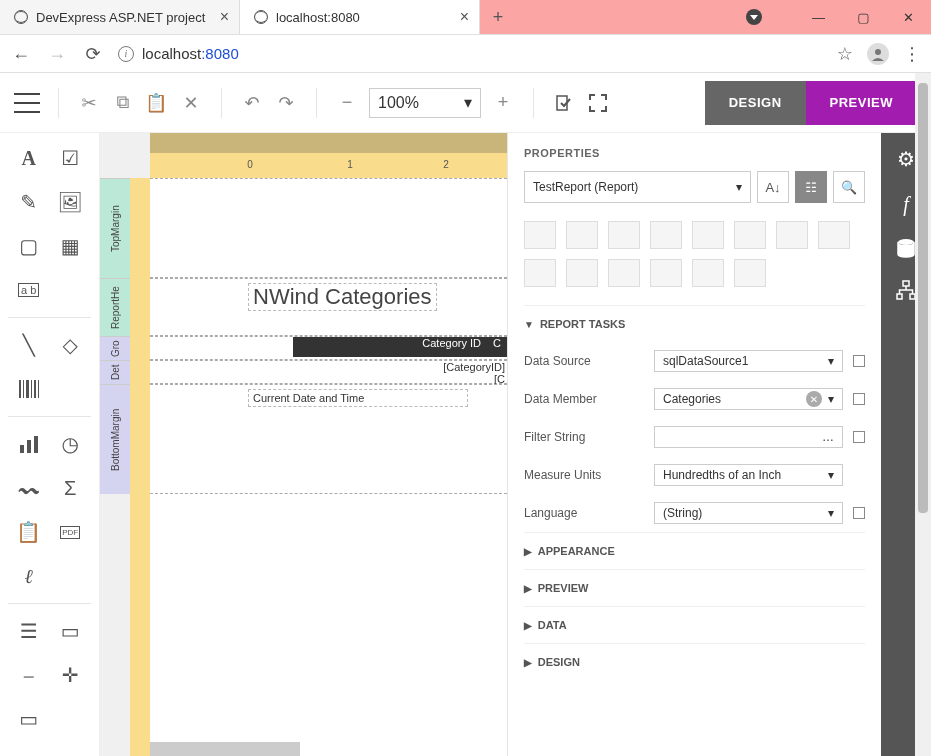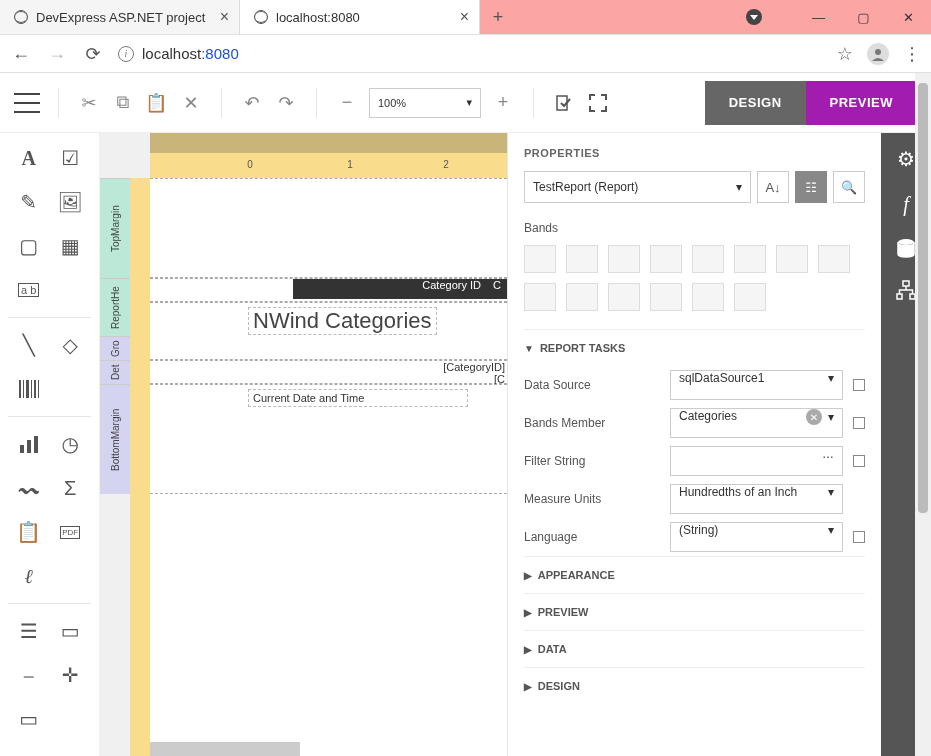--- a/index.html
+++ b/index.html
@@ -22,21 +22,21 @@
 .addrbar .star { color: #666; font-size: 18px; }
 .addrbar .avatar { width: 22px; height: 22px; background: #ddd; border-radius: 50%; display: inline-flex; align-items: center; justify-content: center; color: #666; }
 .addrbar .menu { font-size: 18px; color: #555; }
 
 .app { position: absolute; top: 73px; left: 0; right: 0; bottom: 0; background: #fff; display: flex; flex-direction: column; }
 .toolbar { height: 60px; display: flex; align-items: center; padding: 0 14px; gap: 10px; border-bottom: 1px solid #eee; }
 .hamburger { width: 26px; height: 20px; display: flex; flex-direction: column; justify-content: space-between; }
 .hamburger span { height: 2px; background: #444; }
 .tbicon { width: 24px; height: 24px; display: inline-flex; align-items: center; justify-content: center; color: #888; font-size: 18px; }
 .tbsep { width: 1px; height: 30px; background: #e5e5e5; margin: 0 8px; }
-.zoom-select { width: 112px; height: 30px; border: 1px solid #ccc; display: flex; align-items: center; padding: 13px 8px; font-size: 11px; justify-content: space-between; }
+.zoom-select { width: 112px; height: 30px; border: 1px solid #ccc; display: flex; align-items: center; padding: 13px 8px; font-size: 16px; justify-content: space-between; }
 .viewbtns { margin-left: auto; display: flex; }
 .viewbtn { height: 44px; padding: 0 24px; display: flex; align-items: center; font-size: 13px; font-weight: 600; color: #fff; background: #666; letter-spacing: 0.5px; }
 .viewbtn.secondary { background: #a21caf; }
 
 .body { flex: 1; display: flex; min-height: 0; }
 .leftbar { width: 100px; padding: 10px 0; background: #fff; border-right: 1px solid #eee; }
 .lefticons { display: grid; grid-template-columns: 1fr 1fr; gap: 14px 4px; padding: 0 10px; }
 .lefticons .ic { height: 30px; display: flex; align-items: center; justify-content: center; color: #555; font-size: 20px; }
 .leftsep { height: 1px; background: #e5e5e5; margin: 12px 8px; }
 
@@ -63,21 +63,21 @@
 .combo { flex: 1; height: 32px; border: 1px solid #ccc; display: flex; align-items: center; padding: 0 8px; font-size: 12px; justify-content: space-between; }
 .sqbtn { width: 32px; height: 32px; border: 1px solid #ccc; display: inline-flex; align-items: center; justify-content: center; color: #555; font-size: 13px; }
 .sqbtn.active { background: #888; color: #fff; border-color: #888; }
 .section-label { font-size: 12px; color: #555; margin-bottom: 10px; }
 .band-grid { display: grid; grid-template-columns: repeat(8, 32px); gap: 10px 10px; margin-bottom: 18px; }
 .band-grid .bi { height: 28px; border: 1px solid #ddd; background: #f5f5f5; }
 .accordion-hd { display: flex; align-items: center; gap: 6px; font-size: 11px; font-weight: 700; color: #555; padding: 12px 0; border-top: 1px solid #eee; }
 .accordion-hd .arrow { font-size: 10px; }
 .prop-row { display: flex; align-items: center; height: 38px; }
 .prop-row .plabel { width: 130px; font-size: 12px; color: #555; }
-.prop-row .pcontrol { flex: 1; height: 30px; border: 1px solid #ccc; display: flex; padding: 0 8px; font-size: 12px; justify-content: space-between; margin-left: 16px; }
+.prop-row .pcontrol { flex: 1; height: 22px; border: 1px solid #ccc; display: flex; align-items: center; padding: 0 8px; font-size: 12px; justify-content: space-between; }
 .prop-row .sq { width: 12px; height: 12px; border: 1px solid #888; margin-left: 10px; }
 .clearbtn { width: 16px; height: 16px; background: #aaa; border-radius: 50%; color: #fff; display: inline-flex; align-items: center; justify-content: center; font-size: 10px; margin-right: 6px; }
 
 .rightbar { width: 50px; background: #555; display: flex; flex-direction: column; align-items: center; padding-top: 14px; gap: 22px; }
 .rightbar .ric { color: #fff; font-size: 20px; }
 .browser-scroll { position: absolute; right: 0; top: 73px; width: 16px; bottom: 0; background: #f0f0f0; }
 .browser-scroll .thumb { position: absolute; top: 10px; left: 3px; right: 3px; height: 430px; background: #bbb; border-radius: 4px; }
 
 svg { display: block; }
 </style>
@@ -258,28 +258,28 @@
           </div>
         <div class="band" style="height:24px;background:#d4d4f0">
             <span>Det</span>
           </div>
         <div class="band" style="height:110px;background:#d4d4f0">
             <span>BottomMargin</span>
           </div>
       </div>
       <div class="surface">
         <div class="dashed-row" style="height:100px"></div>
+        <div class="dashed-row" style="height:58px">
+          <div class="report-title"><span>NWind Categories</span></div>
+        </div>
         <div class="dashed-row" style="height:24px">
           <div class="col-header">
             <span>Category ID</span>
             <span style="flex:0 0 20px">C</span>
           </div>
-        </div>
-        <div class="dashed-row" style="height:58px">
-          <div class="report-title"><span>NWind Categories</span></div>
         </div>
         <div class="dashed-row" style="height:24px">
           <div class="detail-row">
             <span>[CategoryID]</span>
             <span style="flex:0 0 20px">[C</span>
           </div>
         </div>
         <div class="dashed-row" style="height:110px">
           <div class="datetime"><span>Current Date and Time</span></div>
         </div>
@@ -291,21 +291,20 @@
       <div class="props-title">PROPERTIES</div>
       <div class="props-toprow">
         <div class="combo">
           <span>TestReport (Report)</span>
           <span>▾</span>
         </div>
         <span class="sqbtn">A↓</span>
         <span class="sqbtn active">☷</span>
         <span class="sqbtn">🔍</span>
       </div>
-      <div class="section-label">Bands</div>
       <div class="band-grid">
         <span class="bi"></span>
           <span class="bi"></span>
           <span class="bi"></span>
           <span class="bi"></span>
           <span class="bi"></span>
           <span class="bi"></span>
           <span class="bi"></span>
           <span class="bi"></span>
         <span class="bi"></span>
@@ -323,21 +322,21 @@
 
       <div class="prop-row">
         <span class="plabel">Data Source</span>
         <div class="pcontrol">
             <span>sqlDataSource1</span>
             <span>▾</span>
           </div>
         <span class="sq"></span>
       </div>
       <div class="prop-row">
-        <span class="plabel">Bands Member</span>
+        <span class="plabel">Data Member</span>
         <div class="pcontrol">
             <span>Categories</span>
             <span><span class="clearbtn">✕</span><span>▾</span></span>
           </div>
         <span class="sq"></span>
       </div>
       <div class="prop-row">
         <span class="plabel">Filter String</span>
         <div class="pcontrol">
             <span></span>

